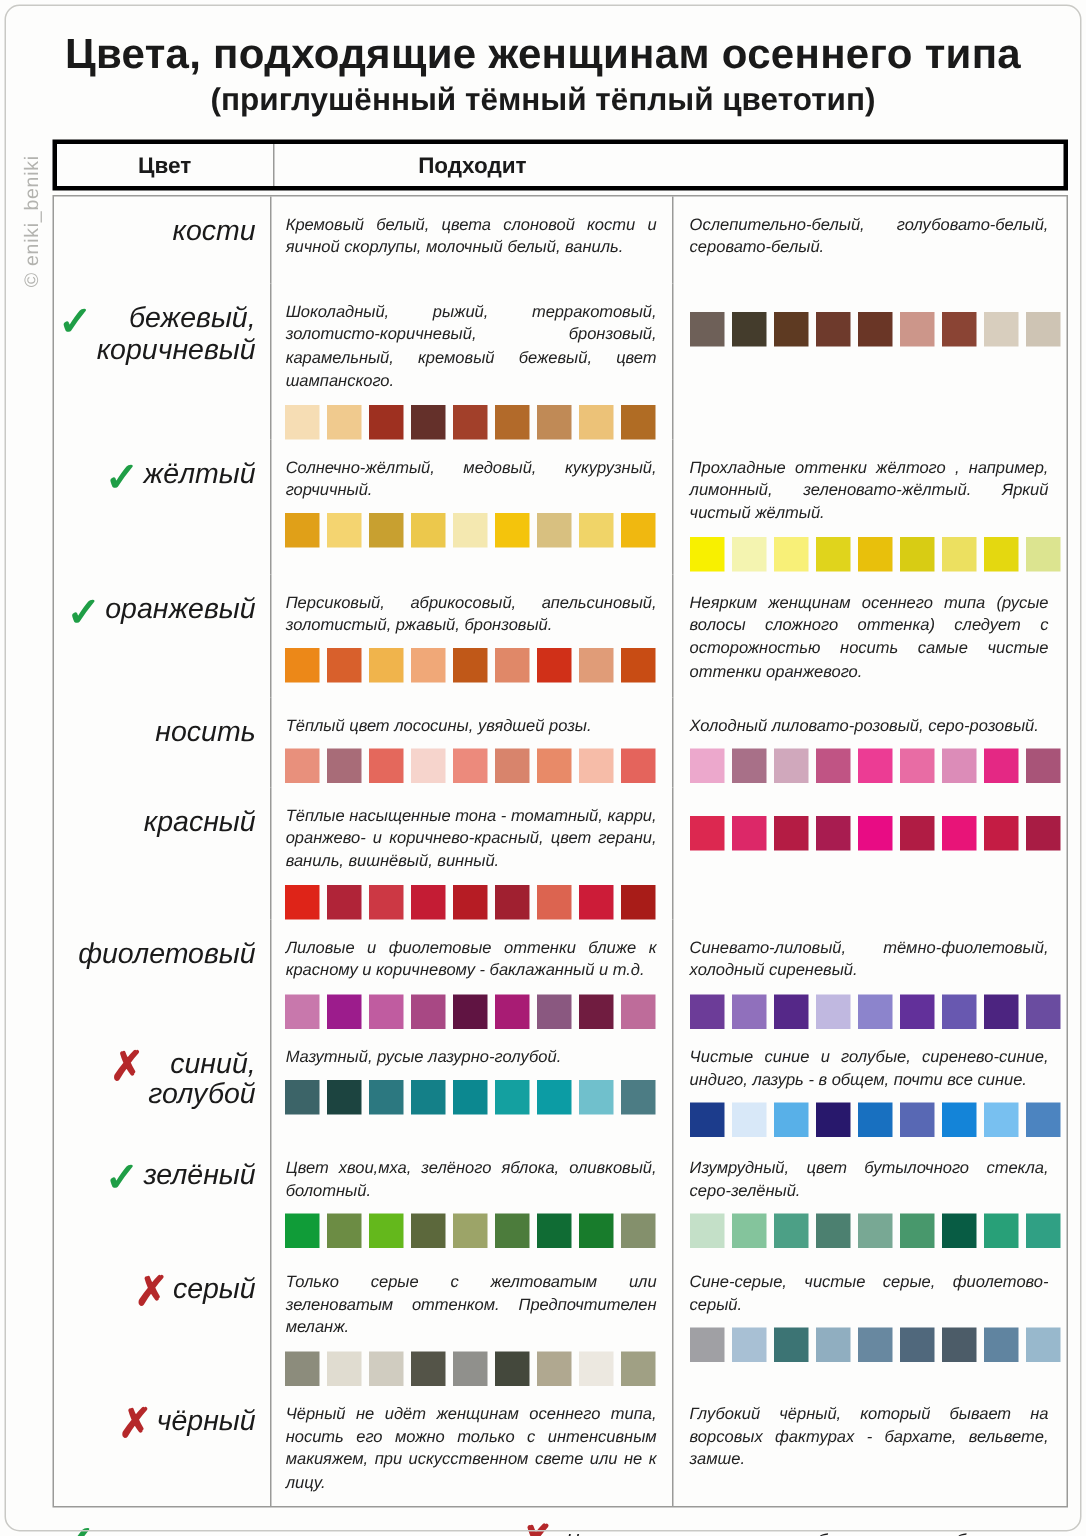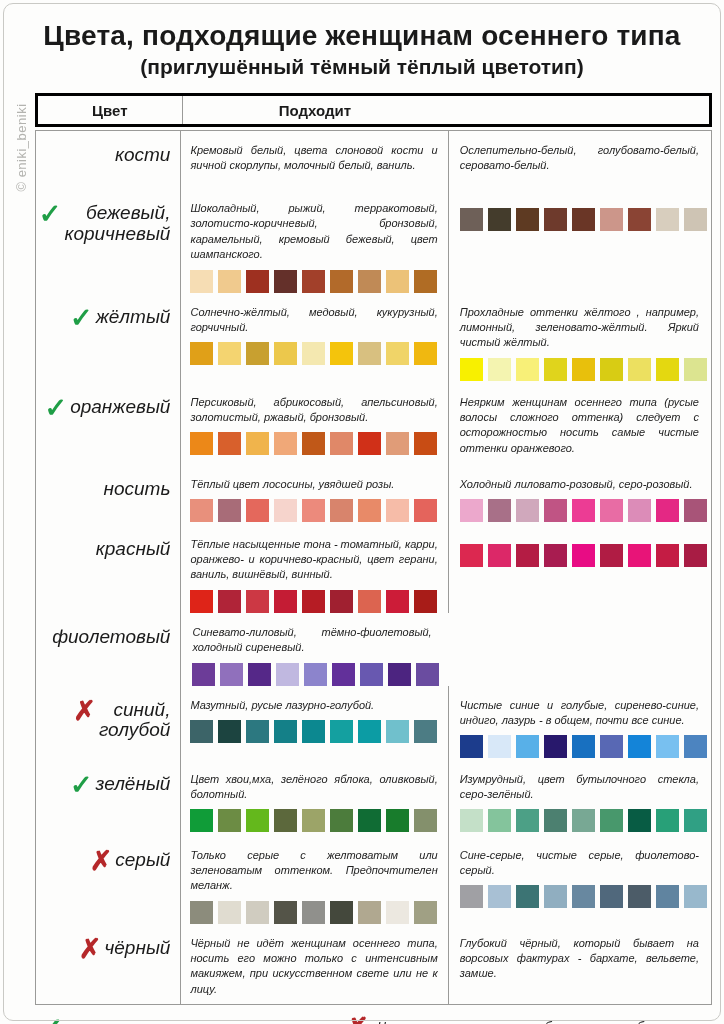--- a/index.html
+++ b/index.html
@@ -294,20 +294,34 @@
             <div class="swatch" style="background: rgb(168, 28, 68);"></div>
           </div>
       </div>
     </div>
 
     <div class="row r6">
       <div class="cell c-label">
         <span class="mark"></span>
         <span class="label">фиолетовый</span>
       </div>
+      <div class="cell c-suits">
+        <p class="desc">Лиловые и фиолетовые оттенки ближе к красному и коричневому  -  баклажанный и т.д.</p>
+        <div class="swatches">
+            <div class="swatch" style="background: rgb(200, 120, 172);"></div>
+            <div class="swatch" style="background: rgb(156, 28, 140);"></div>
+            <div class="swatch" style="background: rgb(192, 92, 160);"></div>
+            <div class="swatch" style="background: rgb(168, 72, 132);"></div>
+            <div class="swatch" style="background: rgb(96, 20, 66);"></div>
+            <div class="swatch" style="background: rgb(168, 28, 116);"></div>
+            <div class="swatch" style="background: rgb(138, 88, 128);"></div>
+            <div class="swatch" style="background: rgb(112, 28, 64);"></div>
+            <div class="swatch" style="background: rgb(190, 108, 154);"></div>
+          </div>
+      </div>
       <div class="cell c-not">
         <p class="desc">Синевато-лиловый,  тёмно-фиолетовый,  холодный сиреневый.</p>
         <div class="swatches">
             <div class="swatch" style="background: rgb(108, 60, 152);"></div>
             <div class="swatch" style="background: rgb(144, 112, 188);"></div>
             <div class="swatch" style="background: rgb(85, 40, 136);"></div>
             <div class="swatch" style="background: rgb(192, 184, 224);"></div>
             <div class="swatch" style="background: rgb(140, 132, 204);"></div>
             <div class="swatch" style="background: rgb(98, 48, 154);"></div>
             <div class="swatch" style="background: rgb(104, 88, 176);"></div>

